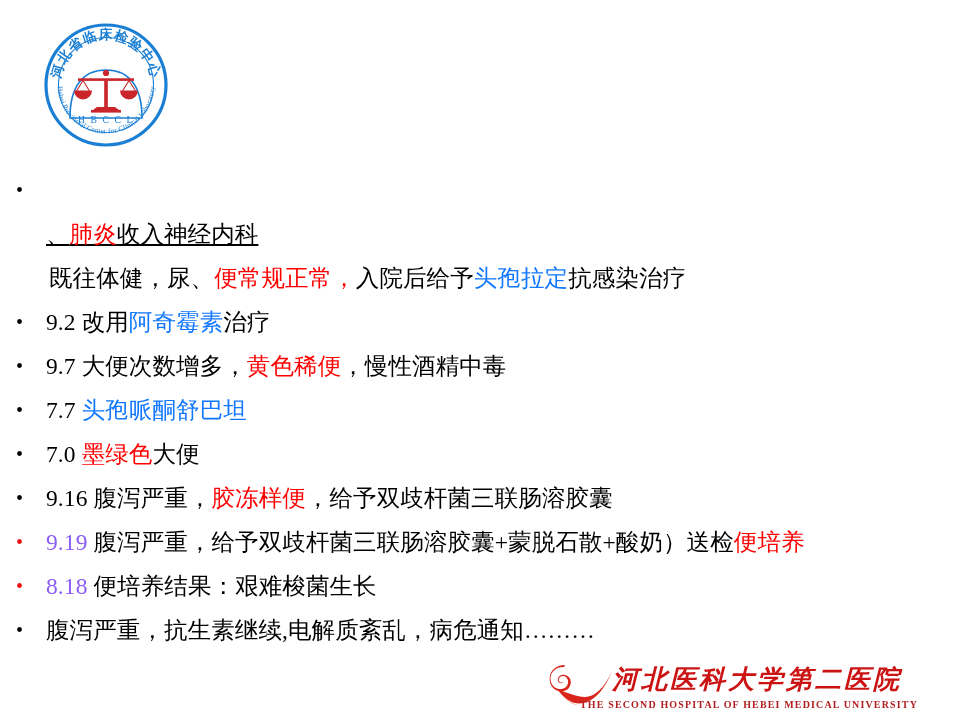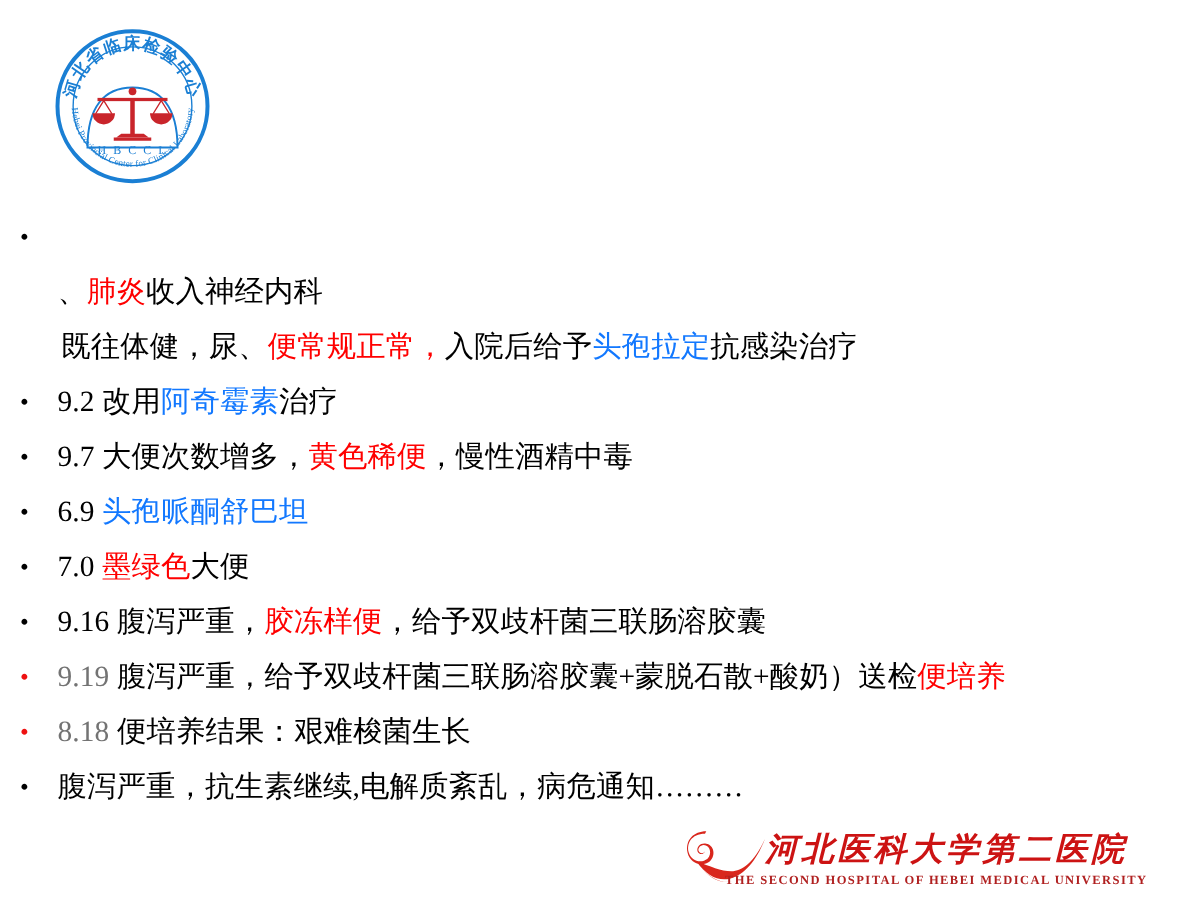--- a/index.html
+++ b/index.html
@@ -39,28 +39,28 @@
     left:16px; top:0;
     width:14px;
     line-height:44px;
     font-size:20px;
     text-align:left;
   }
   .bullet.black{ color:#000000; }
   .bullet.red  { color:#ee1111; }
 
   
-  .line.cont      { padding-left:46px; }
+  .line.cont      { padding-left:46px;text-decoration:underline; }
   .line.cont2     { padding-left:49px; }
 
   .red  { color:#ff0000; }
   .blue { color:#1278ff; }
 
   .date { white-space:pre; }
-  .date.red { color:#737373; }
+  .date.red { color:#8b5cf6; }
 
   
   #bottom-logo{
     position:absolute;
     left:548px; top:663px;
     width:398px; height:52px;
   }
   #bottom-logo svg{ display:block; width:398px; height:52px; }
   #bottom-cn{
     position:absolute; left:64px; top:-1px;
@@ -127,21 +127,21 @@
     <text x="63" y="101" text-anchor="middle" font-family="'Liberation Serif','DejaVu Serif',serif" font-size="9.6" fill="#1a7fd4" letter-spacing="1.6">H B C C L</text>
   </svg>
 </div>
 
 <div id="slide-body">
     <div class="line"><span class="bullet black">•</span></div>
     <div class="line cont"><span>、</span><span class="red">肺炎</span><span>收入神经内科</span></div>
     <div class="line cont2"><span>既往体健，尿、</span><span class="red">便常规正常，</span><span>入院后给予</span><span class="blue">头孢拉定</span><span>抗感染治疗</span></div>
     <div class="line"><span class="bullet black">•</span><span>9.2  改用</span><span class="blue">阿奇霉素</span><span>治疗</span></div>
     <div class="line"><span class="bullet black">•</span><span>9.7  大便次数增多，</span><span class="red">黄色稀便</span><span>，慢性酒精中毒</span></div>
-    <div class="line"><span class="bullet black">•</span><span>6.9  </span><span class="blue">头孢哌酮舒巴坦</span></div>
+    <div class="line"><span class="bullet black">•</span><span>7.7  </span><span class="blue">头孢哌酮舒巴坦</span></div>
     <div class="line"><span class="bullet black">•</span><span>7.0  </span><span class="red">墨绿色</span><span>大便</span></div>
     <div class="line"><span class="bullet black">•</span><span>9.16  腹泻严重，</span><span class="red">胶冻样便</span><span>，给予双歧杆菌三联肠溶胶囊</span></div>
     <div class="line"><span class="bullet red">•</span><span class="date red">9.19</span><span>  腹泻严重，给予双歧杆菌三联肠溶胶囊+蒙脱石散+酸奶）送检</span><span class="red">便培养</span></div>
     <div class="line"><span class="bullet red">•</span><span class="date red">8.18</span><span>  便培养结果：艰难梭菌生长</span></div>
     <div class="line"><span class="bullet black">•</span><span>腹泻严重，抗生素继续,电解质紊乱，病危通知………</span></div>
   </div>
 
 <div id="bottom-logo">
   <svg viewBox="0 0 398 52" xmlns="http://www.w3.org/2000/svg" style="position:absolute;left:0;top:0;">
     <g>

